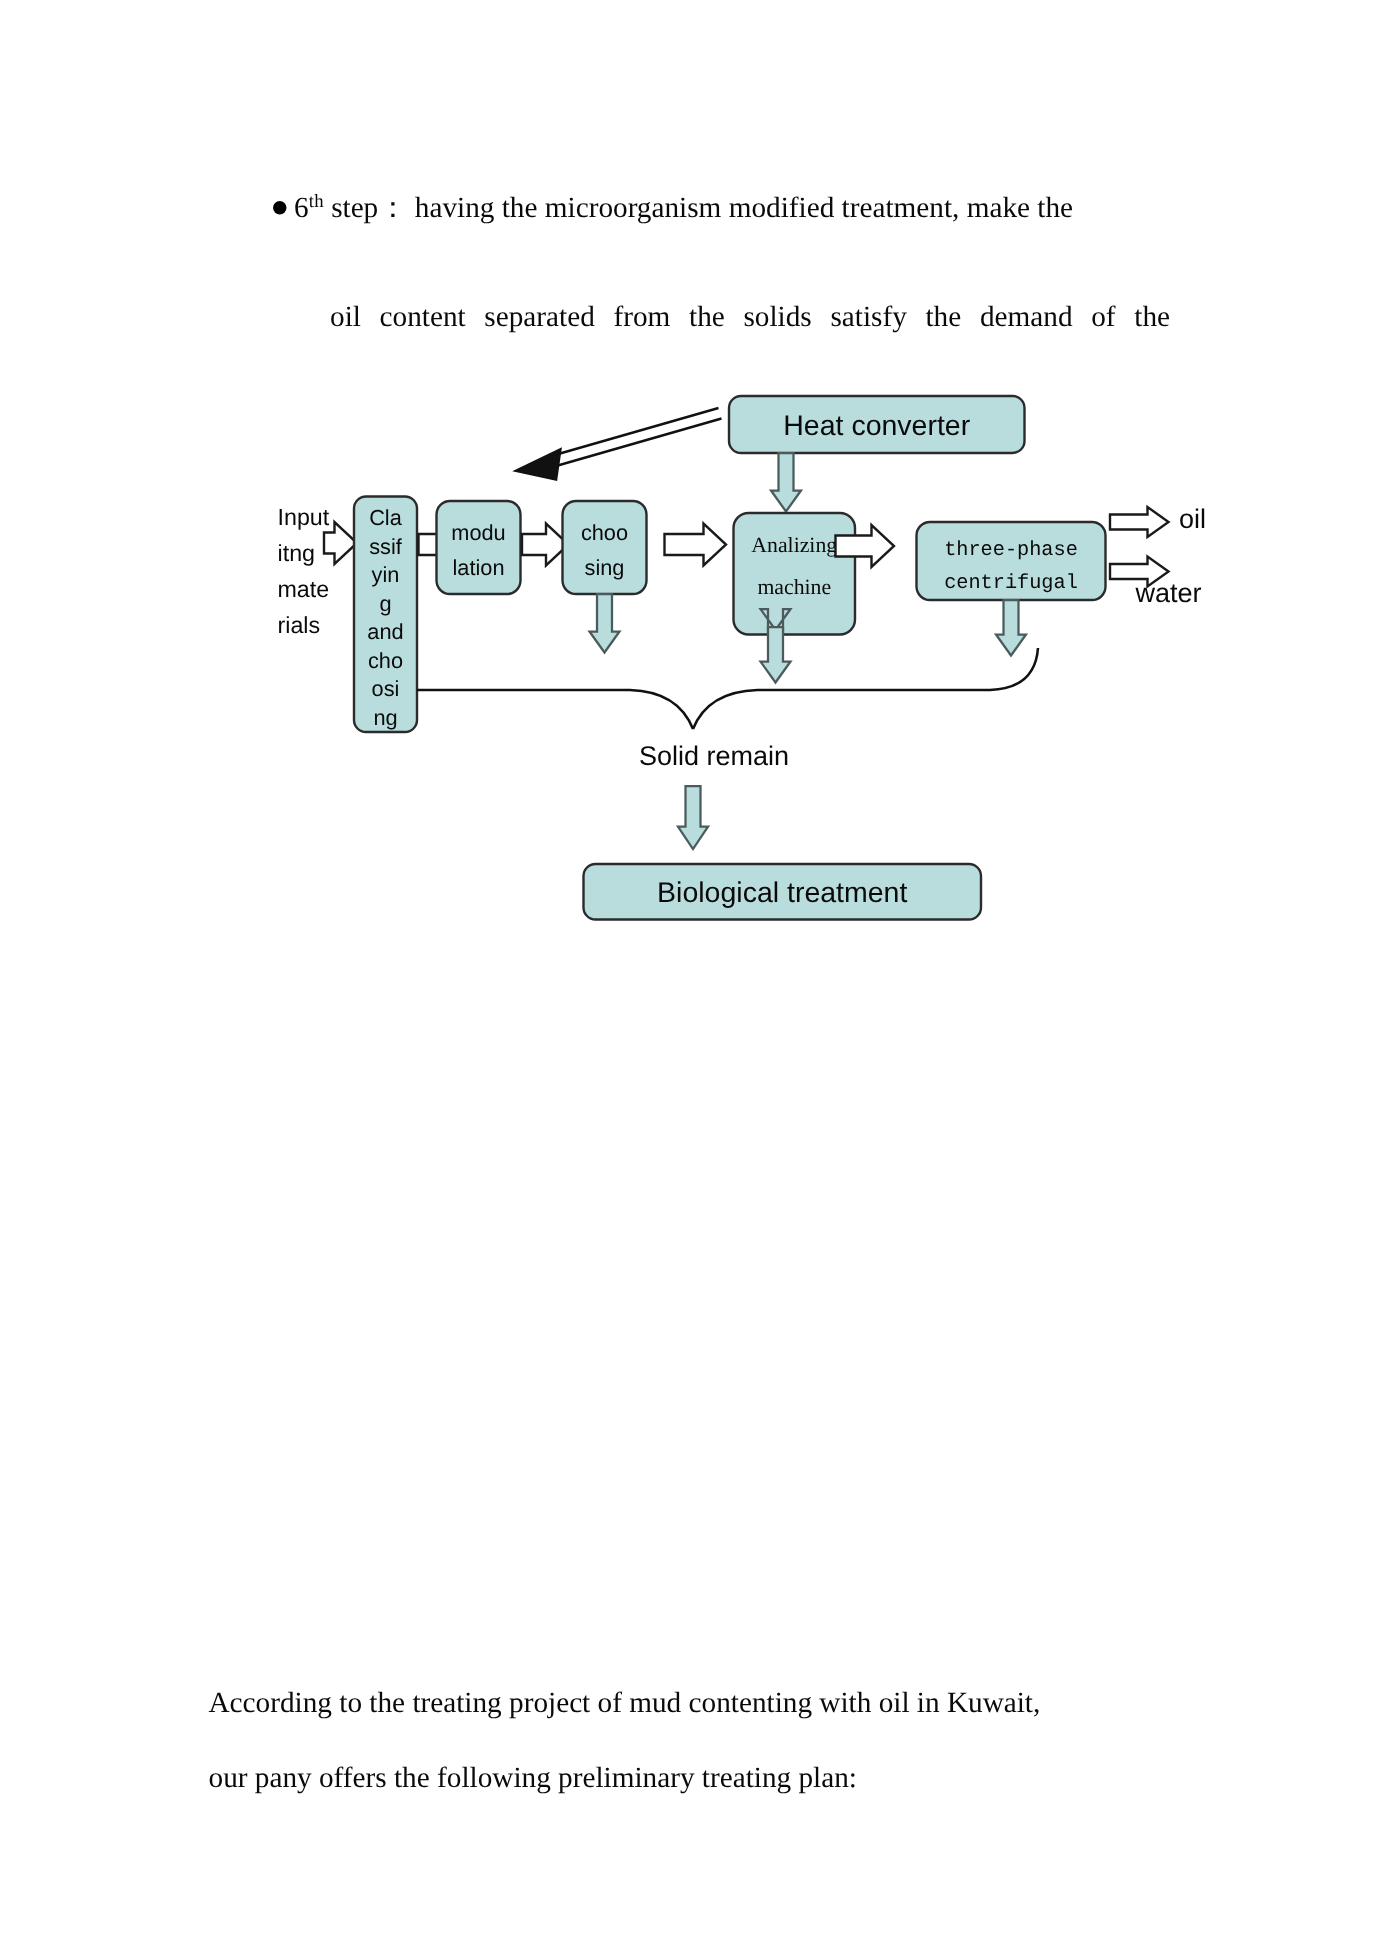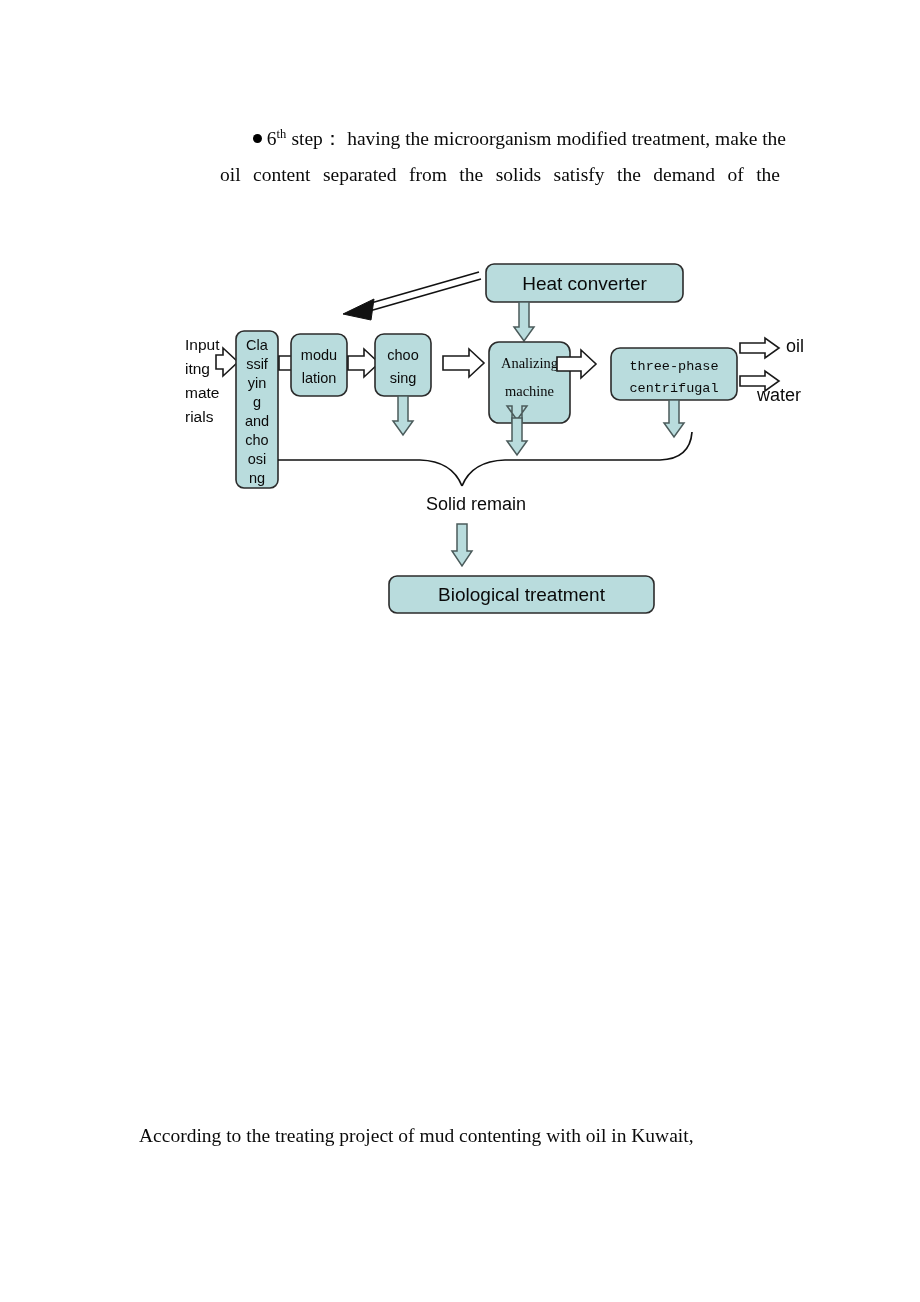--- a/index.html
+++ b/index.html
@@ -24,23 +24,23 @@
     top: 116px;
     width: 604px;
   }
   .bullet-line {
     font-family: "Liberation Serif", "DejaVu Serif", serif;
     font-size: 19.5px;
     line-height: 36px;
     color: #0a0a0a;
     white-space: nowrap;
   }
-  .bullet-line.l1 { text-indent: 0; text-align: right; }
+  .bullet-line.l1 { text-indent: 0; }
   .bullet-line.l2,
-  .bullet-line.l3 { padding-left: 38px; }
+  .bullet-line.l3 { padding-left: 38px; margin-top: 36px; }
   .bullet-dot {
     display: inline-block;
     width: 9px;
     height: 9px;
     border-radius: 50%;
     background: #000;
     vertical-align: 0.12em;
     margin-right: 5px;
   }
   .sup {
@@ -224,13 +224,14 @@
 
   <g>
     <rect class="bx" x="389" y="576" width="265" height="37" rx="8" ry="8"></rect>
     <text class="tsans" x="521.5" y="601" font-size="19" text-anchor="middle">Biological treatment</text>
   </g>
 </svg>
 </div>
 
 <div class="closing">
   <div class="closing-line">According to the treating project of mud contenting with oil in Kuwait,</div>
+  <div class="closing-line">our pany offers the following preliminary treating plan:</div>
 </div>
 
 </body></html>

